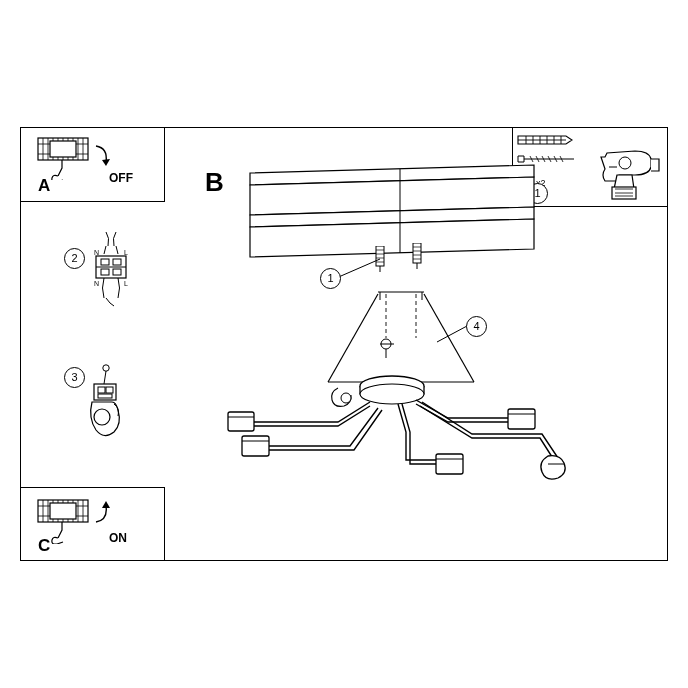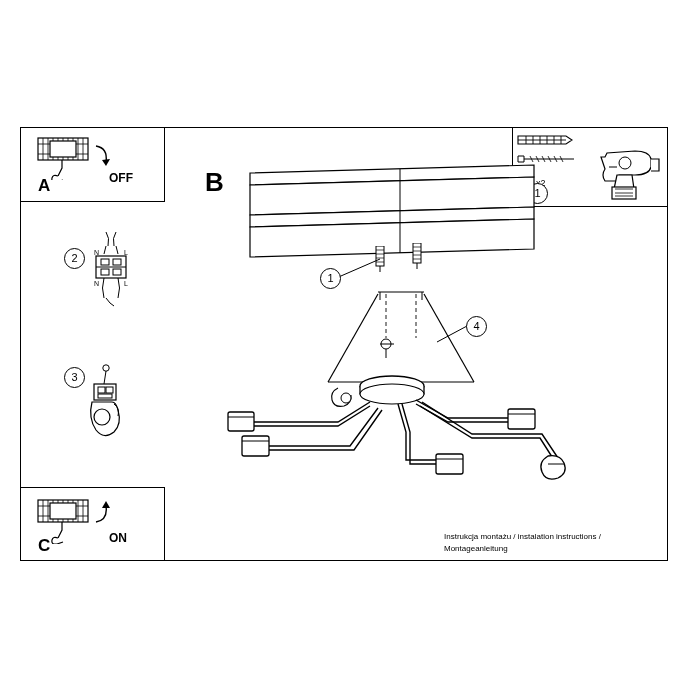--- a/index.html
+++ b/index.html
@@ -331,16 +331,15 @@
       <path d="M212 30 L262 62 L332 62 L348 86" fill="none" stroke="#000" stroke-width="1.4"></path>
       <path d="M210 34 L262 66 L330 66 L344 88" fill="none" stroke="#000" stroke-width="1.4"></path>
       <g>
         <path d="M338 84 q-10 6 -6 16 q4 10 16 6 q10 -5 6 -15 q-4 -9 -16 -7 z" fill="#fff" stroke="#000" stroke-width="1.3"></path>
         <line x1="338" y1="92" x2="354" y2="92" stroke="#000" stroke-width="1"></line>
       </g>
     </svg>
   </div>
 
   <div class="abs footer-text" style="left:444px; top:531px; width:220px;">
-    <div>Instrukcja montażu / instalation instructions / Montageanleitung</div>
   </div>
 
 </div>
 
 </body></html>

